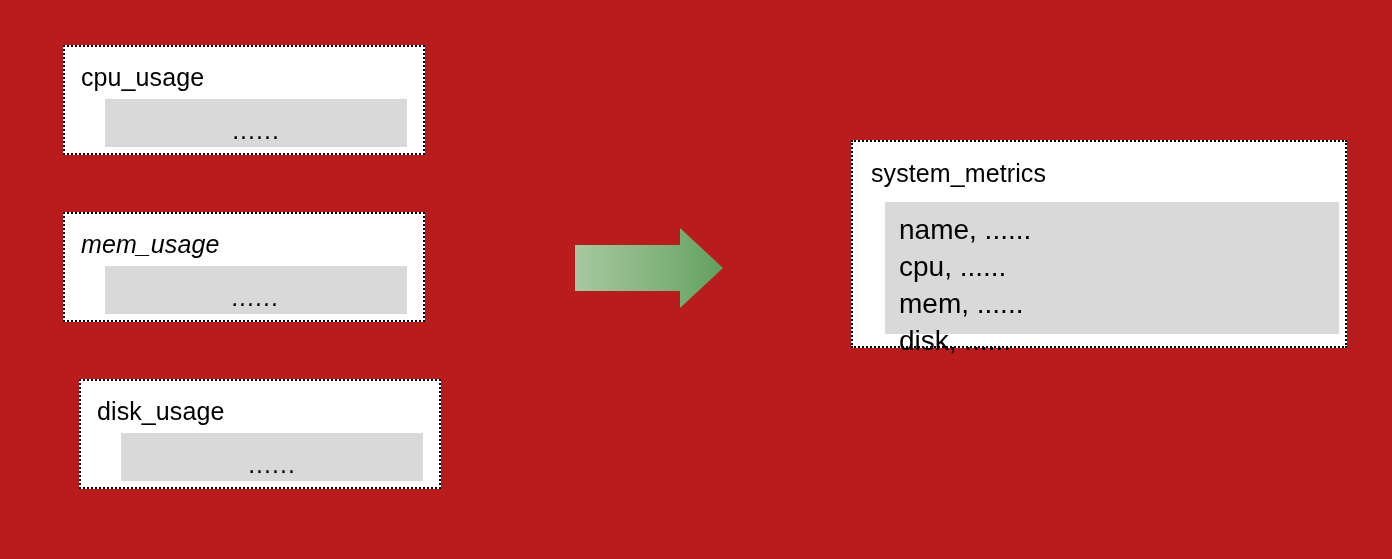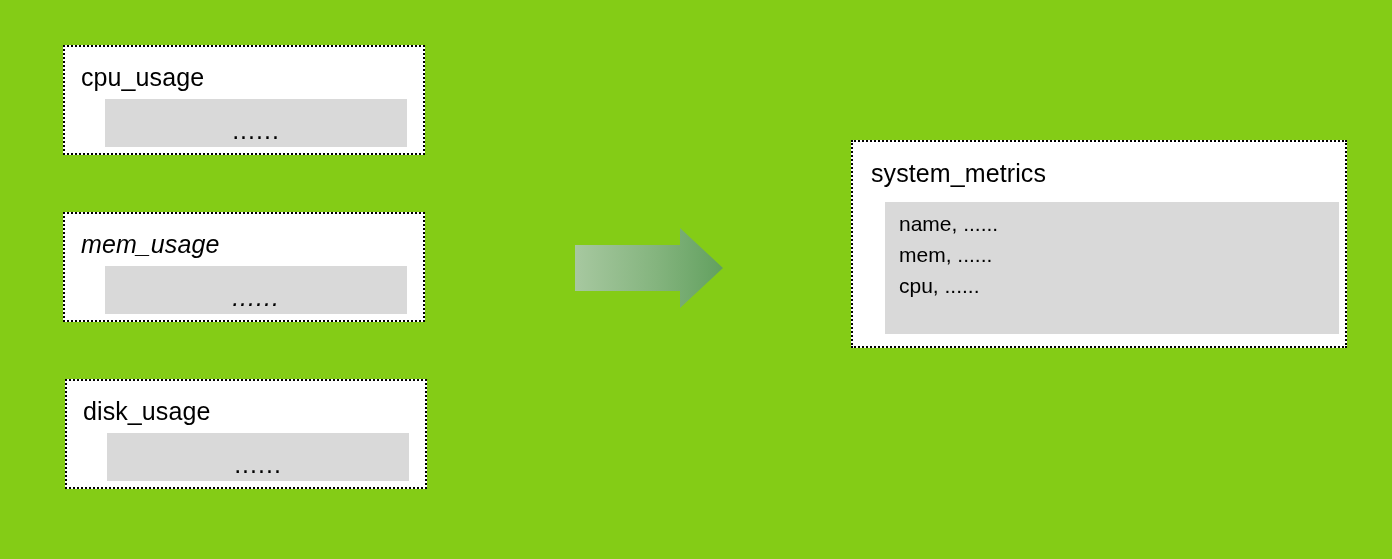--- a/index.html
+++ b/index.html
@@ -9,21 +9,21 @@
     background: #ffffff;
   }
   body {
     font-family: "Liberation Sans", sans-serif;
     -webkit-font-smoothing: antialiased;
   }
   #canvas {
     position: relative;
     width: 1392px;
     height: 559px;
-    background: #84cc16;
+    background: #b91c1c;
     overflow: hidden;
   }
 
   
   .node-box {
     position: absolute;
     box-sizing: border-box;
     border: 2px dotted #000000;
     background: #ffffff;
   }
@@ -57,42 +57,43 @@
     bottom: 4px;
     text-align: center;
     font-size: 25px;
     line-height: 25px;
     letter-spacing: 1px;
     color: #000000;
   }
 
   #source-cpu  { left: 63px;  top: 45px;  }
   #source-mem  { left: 63px;  top: 212px; font-style: italic; }
-  #source-disk { left: 65px;  top: 379px; }
+  #source-disk { left: 79px;  top: 379px; }
 
   
   #target-node {
     left: 851px;
     top: 140px;
     width: 496px;
     height: 208px;
   }
   #target-node .node-title { left: 18px; top: 16px; }
   #target-node .data-block {
     left: 32px;
     top: 60px;
     width: 454px;
     height: 132px;
     padding: 6px 0 0 14px;
   }
   .field-row {
-    font-size: 21px;
+    font-size: 28px;
     line-height: 31px;
     color: #000000;
     white-space: pre;
+    margin-top: 6px;
   }
 
   
   #merge-arrow {
     position: absolute;
     left: 573px;
     top: 226px;
     width: 152px;
     height: 84px;
   }
@@ -131,18 +132,19 @@
         <stop offset="100%" stop-color="#62a05f"></stop>
       </linearGradient>
     </defs>
     <polygon points="2,19 107,19 107,2 150,42 107,82 107,65 2,65" fill="url(#arrowGrad)"></polygon>
   </svg>
 
   <div class="node-box" id="target-node">
     <div class="node-title">system_metrics</div>
     <div class="data-block">
       <div class="field-row">name, ......</div>
+      <div class="field-row">cpu, ......</div>
       <div class="field-row">mem, ......</div>
-      <div class="field-row">cpu, ......</div>
+      <div class="field-row">disk, ......</div>
     </div>
   </div>
 
 </div>
 
 </body></html>

